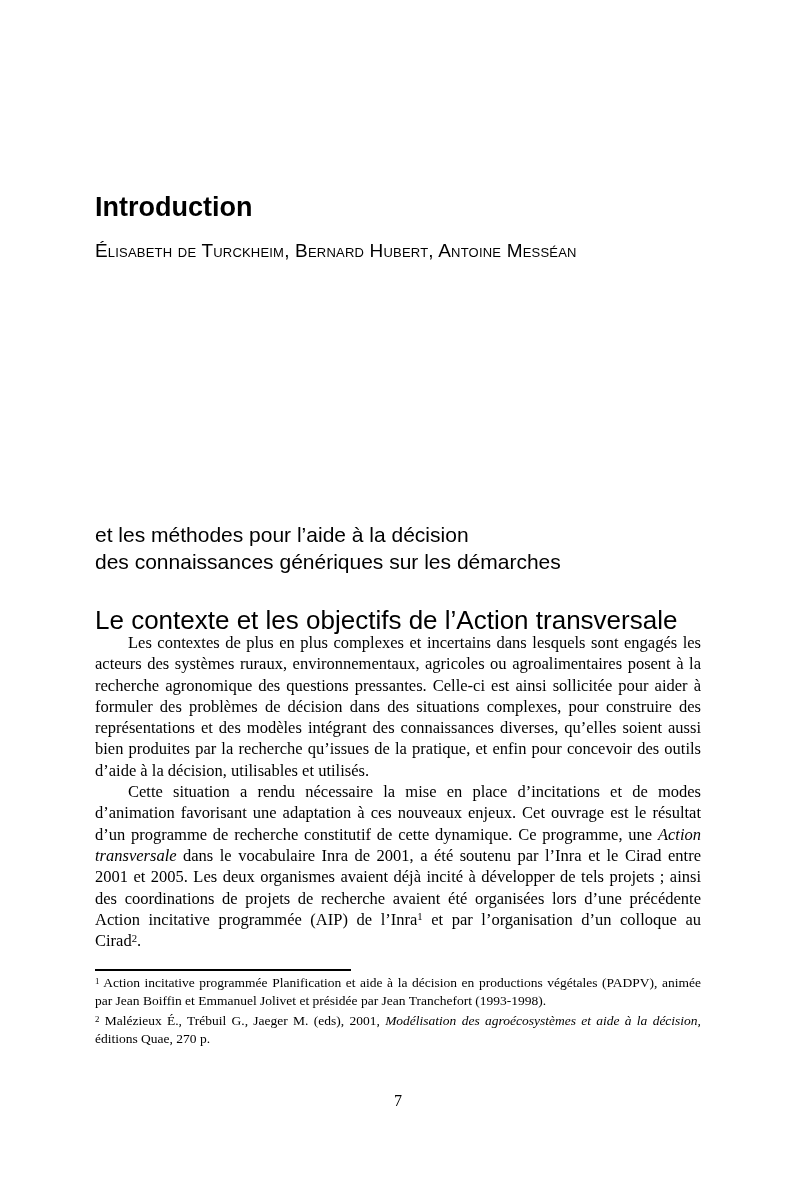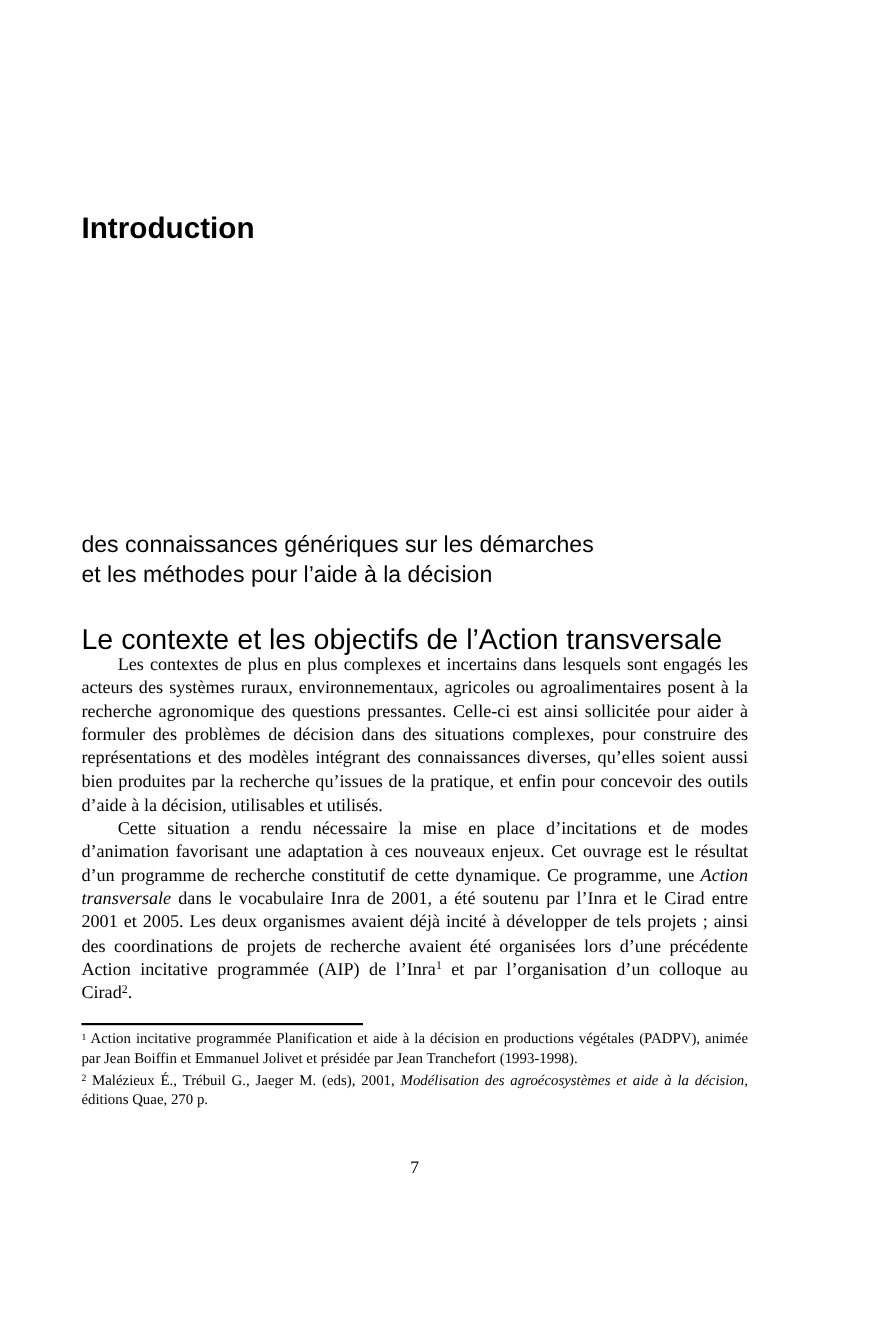--- a/index.html
+++ b/index.html
@@ -9,21 +9,21 @@
   }
   .page {
     position: relative;
     width: 800px;
     height: 1198px;
     background: #ffffff;
     color: #000000;
     overflow: hidden;
   }
   .content {
-    margin-left: 74px;
+    margin-left: 95px;
     width: 606px;
   }
   .chapter-title {
     margin: 0;
     padding-top: 191px;
     font-family: "Liberation Sans", sans-serif;
     font-weight: bold;
     font-size: 27px;
     line-height: 33px;
     color: #000000;
@@ -91,24 +91,25 @@
   }
 </style>
 </head>
 <body>
 
 <div class="page">
   <div class="content">
 
     <h1 class="chapter-title">Introduction</h1>
 
+    <div class="authors">Élisabeth de Turckheim, Bernard Hubert, Antoine Messéan</div>
 
     <h2 class="section-heading">
+      <span>et les méthodes pour l’aide à la décision</span>
       <span>des connaissances génériques sur les démarches</span>
-      <span>et les méthodes pour l’aide à la décision</span>
     </h2>
 
     <h3 class="subsection-heading">Le contexte et les objectifs de l’Action transversale</h3>
 
     <p class="body-para">Les contextes de plus en plus complexes et incertains dans lesquels sont engagés les acteurs des systèmes ruraux, environnementaux, agricoles ou agroalimentaires posent à la recherche agronomique des questions pressantes. Celle-ci est ainsi sollicitée pour aider à formuler des problèmes de décision dans des situations complexes, pour construire des représentations et des modèles intégrant des connaissances diverses, qu’elles soient aussi bien produites par la recherche qu’issues de la pratique, et enfin pour concevoir des outils d’aide à la décision, utilisables et utilisés.</p>
 
     <p class="body-para"><span>Cette situation a rendu nécessaire la mise en place d’incitations et de modes d’animation favorisant une adaptation à ces nouveaux enjeux. Cet ouvrage est le résultat d’un programme de recherche constitutif de cette dynamique. Ce programme, une </span><em>Action transversale</em><span> dans le vocabulaire Inra de 2001, a été soutenu par l’Inra et le Cirad entre 2001 et 2005. Les deux organismes avaient déjà incité à développer de tels projets ; ainsi des coordinations de projets de recherche avaient été organisées lors d’une précédente Action incitative programmée (AIP) de l’Inra</span><sup class="fn-ref">1</sup><span> et par l’organisation d’un colloque au Cirad</span><sup class="fn-ref">2</sup><span>.</span></p>
 
     <div class="footnote-rule"></div>
 

